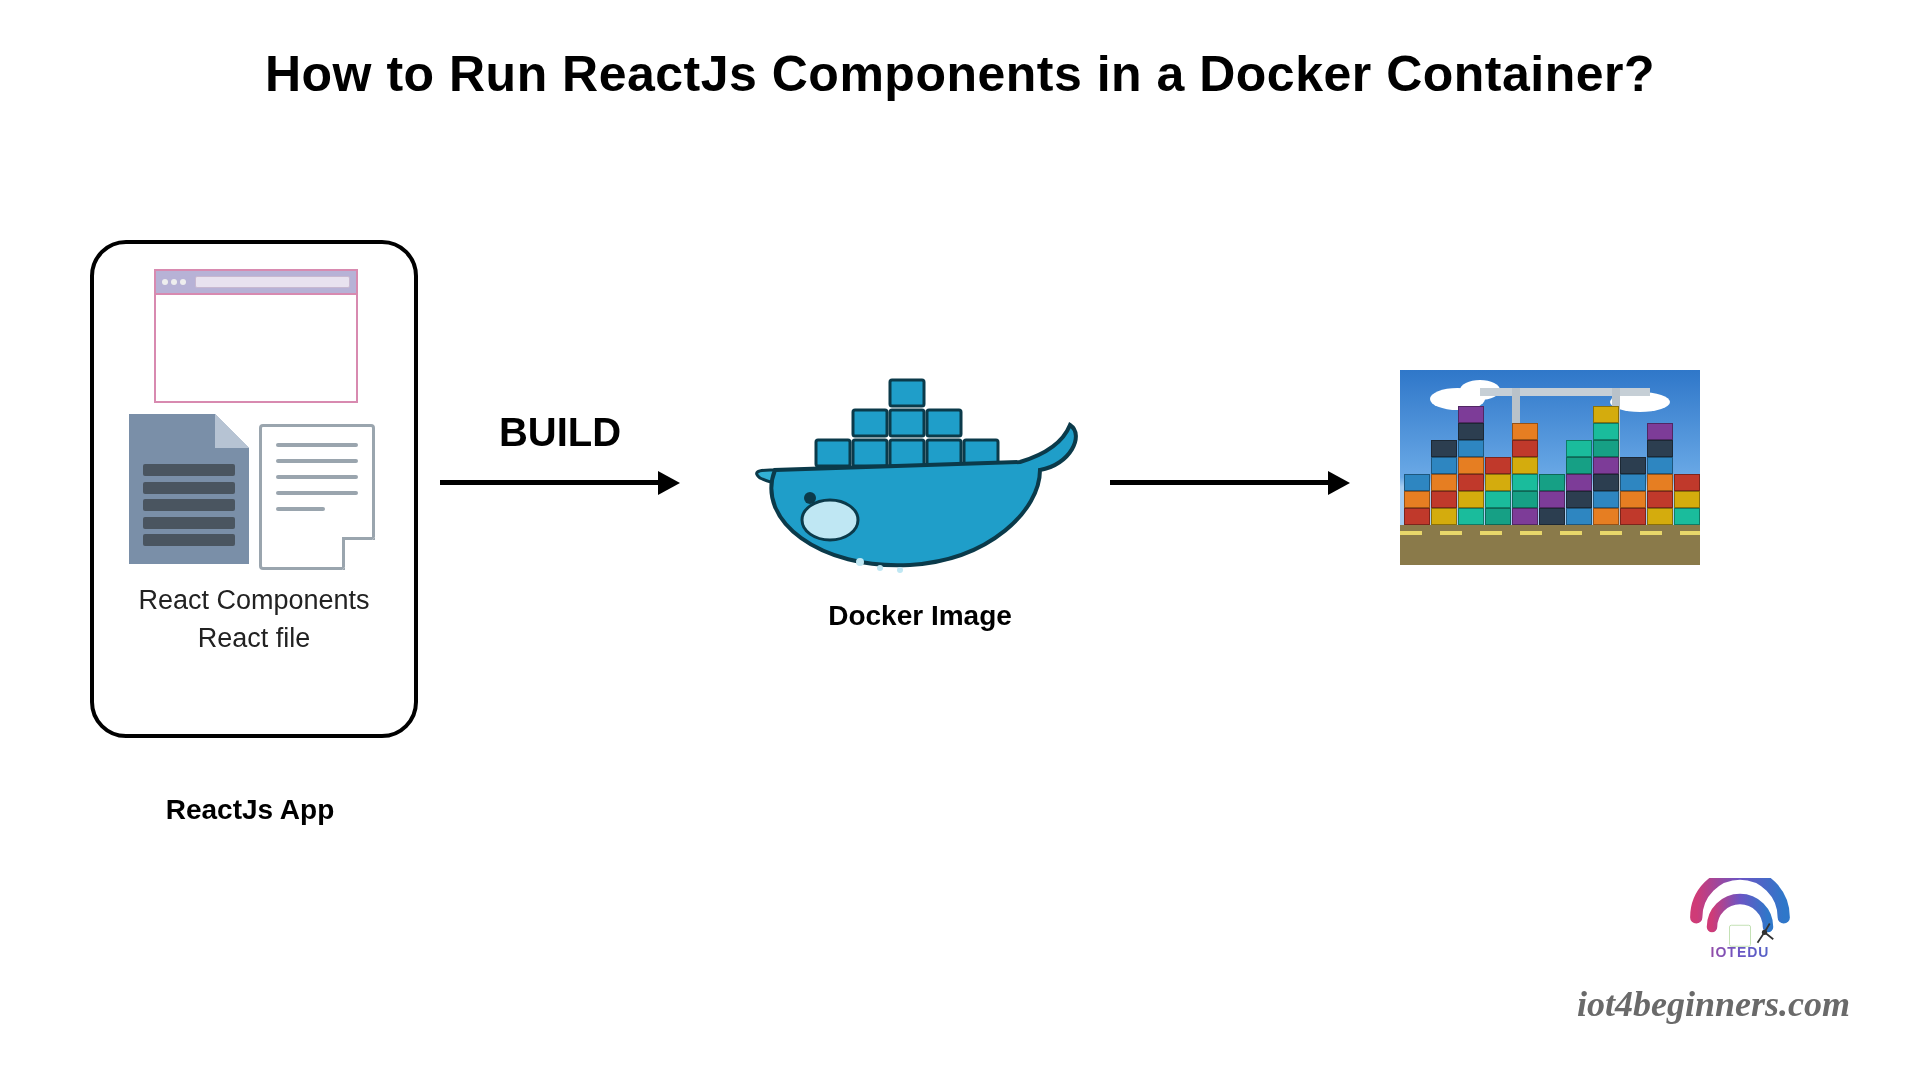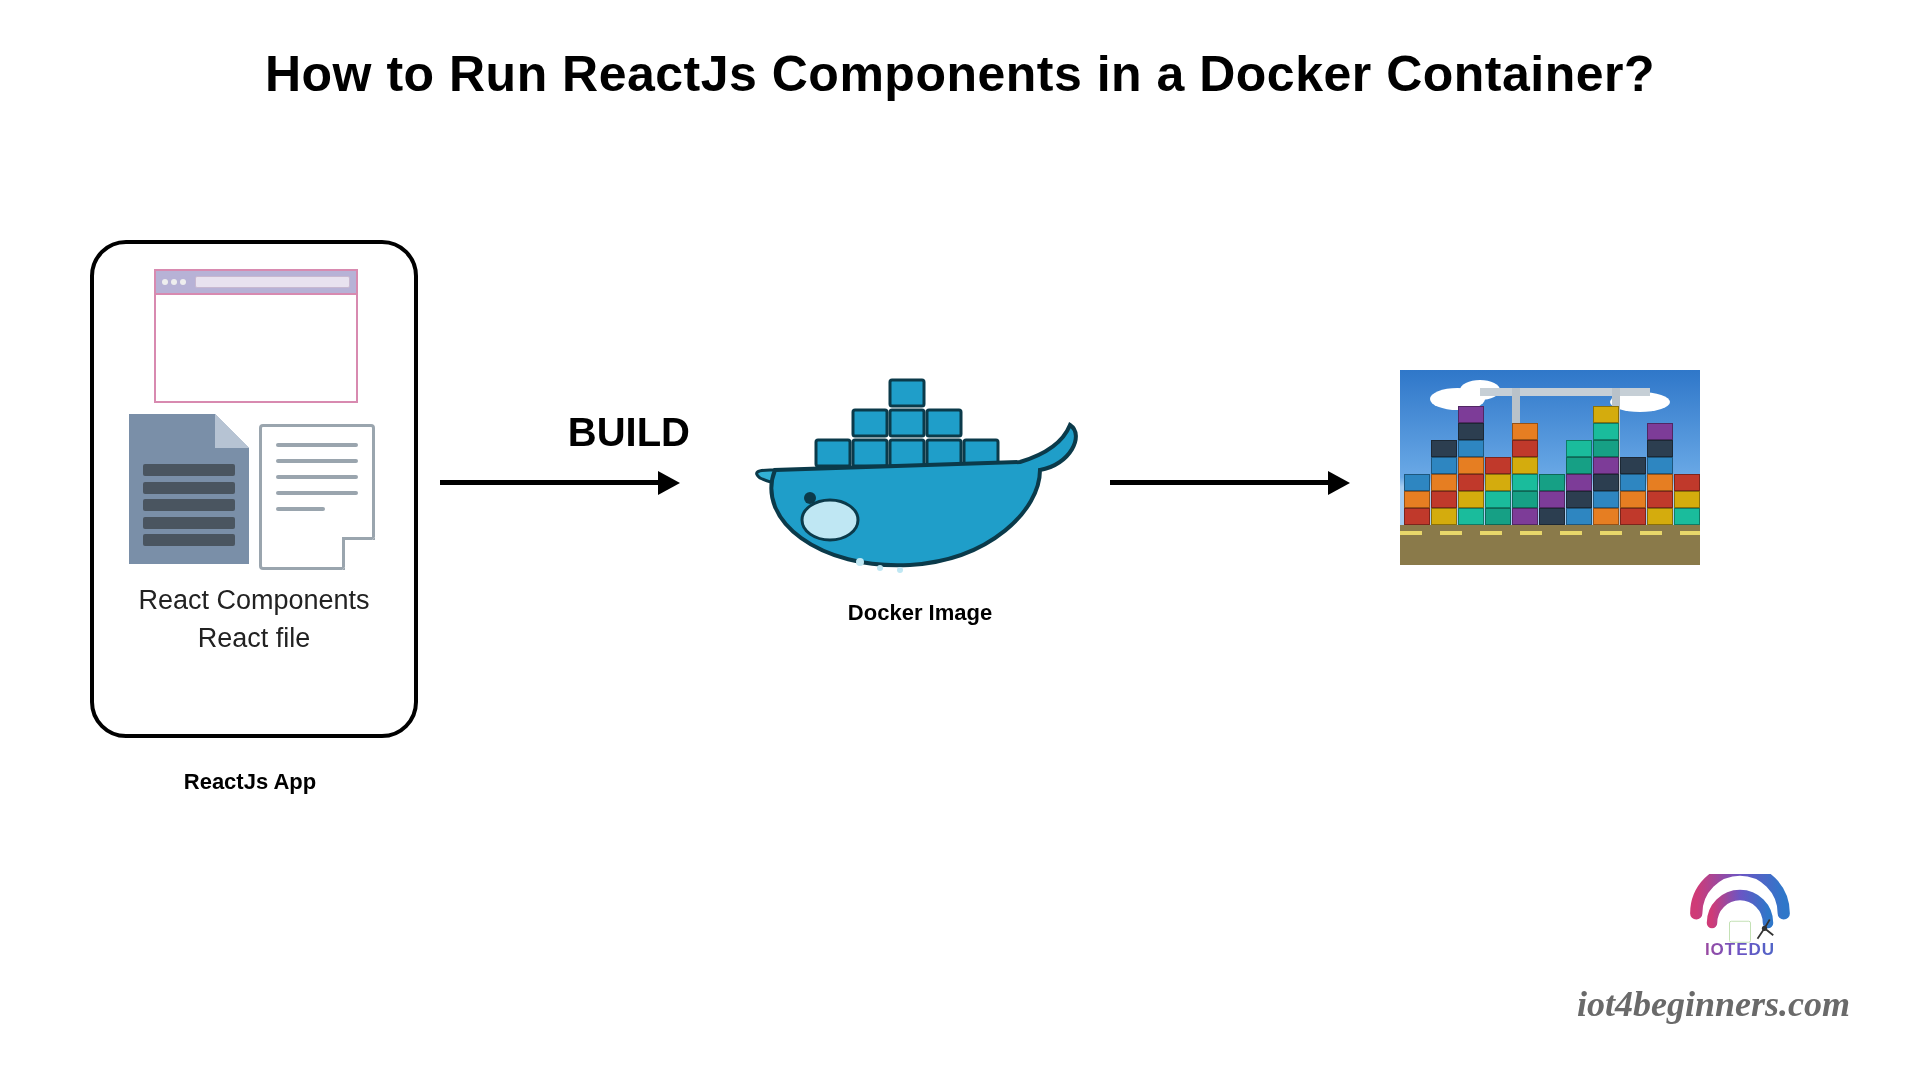--- a/index.html
+++ b/index.html
@@ -117,25 +117,25 @@
     left:0; right:0; top:338px;
     text-align:center;
     font-size: 27px;
     font-weight: 400;
     line-height: 1.4;
     color:#222;
   }
 
   .caption {
     position:absolute;
-    font-size: 22px;
+    font-size: 28px;
     font-weight: 800;
     text-align:center;
   }
-  .cap-app   { left: 90px;  top: 769px; width: 320px; }
+  .cap-app   { left: 90px;  top: 794px; width: 320px; }
   .cap-image { left: 750px; top: 600px; width: 340px; }
   .cap-cont  { left:1385px; top: 600px; width: 320px; }
 
   
   .arrow {
     position:absolute;
     height: 0;
   }
   .arrow .line {
     position:absolute; left:0; top:0; height:5px; background:#000;
@@ -144,21 +144,21 @@
     position:absolute; top:-9px;
     width:0;height:0;
     border-top:12px solid transparent;
     border-bottom:12px solid transparent;
     border-left:22px solid #000;
   }
   .arrow-label {
     position:absolute;
     font-size: 40px;
     font-weight: 800;
-    text-align:right;
+    text-align:center;
   }
   .arrow1 { left:440px; top:480px; }
   .arrow1 .line { width:220px; }
   .arrow1 .head { left:218px; }
   .lbl-build { left:430px; top:410px; width:260px; }
 
   .arrow2 { left:1110px; top:480px; }
   .arrow2 .line { width:220px; }
   .arrow2 .head { left:218px; }
   .lbl-run { left:1130px; top:410px; width:200px; }
@@ -203,21 +203,21 @@
   .yard .crane .legL { position:absolute; left:20px; top:10px; width:8px; height:150px; background:#b9c2c9; }
   .yard .crane .legR { position:absolute; left:120px; top:10px; width:8px; height:150px; background:#b9c2c9; }
 
   
   .logo {
     position:absolute; right:105px; bottom:120px;
     width:150px; text-align:center;
   }
   .logo svg { width:110px; height:70px; display:block; margin:0 auto; }
   .logo .brand {
-    font-size: 17px; font-weight:800;
+    font-size: 14px; font-weight:800;
     background: linear-gradient(90deg,#cf3b77,#6b55c4,#2f77c9);
     -webkit-background-clip: text; background-clip:text; color:transparent;
     letter-spacing:1px;
     margin-top:-4px;
   }
   .site {
     position:absolute; right:70px; bottom:55px;
     font-family: Georgia, "Times New Roman", serif;
     font-style: italic;
     font-weight: 700;

